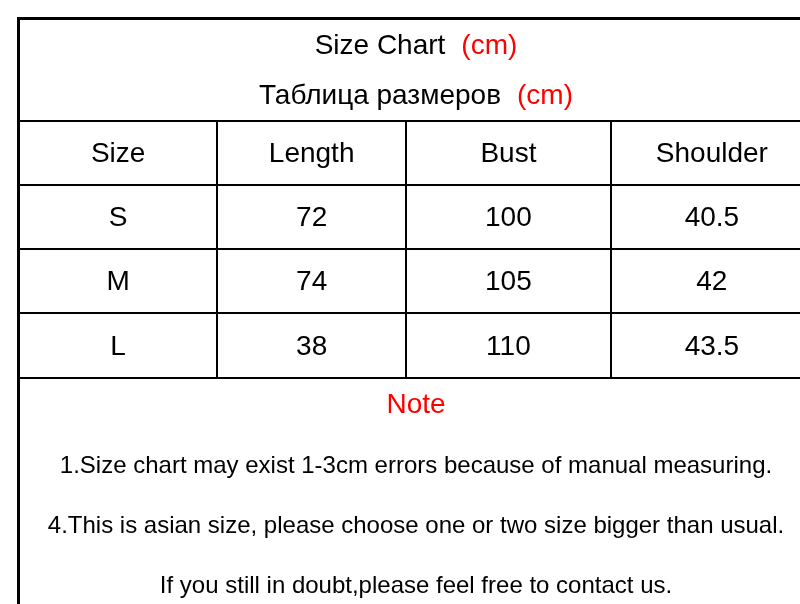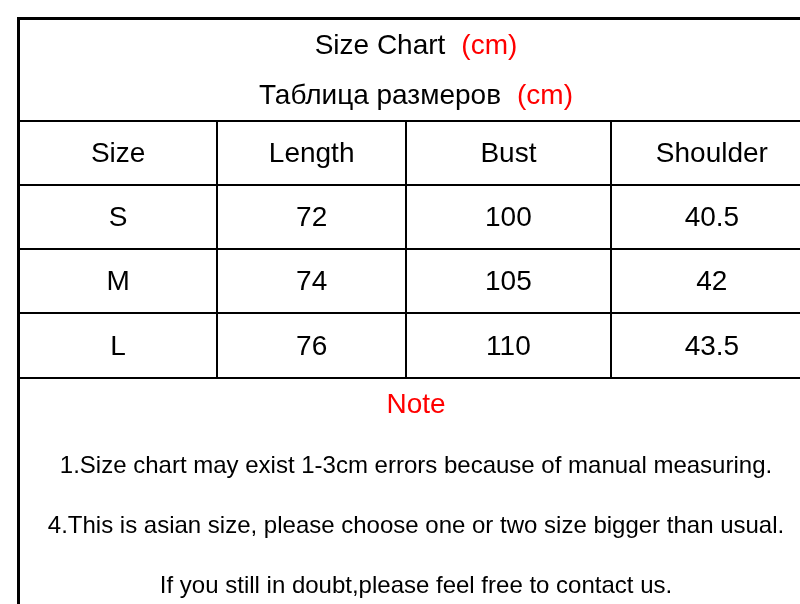--- a/index.html
+++ b/index.html
@@ -71,21 +71,21 @@
       <td>40.5</td>
     </tr>
     <tr class="data-row">
       <td>M</td>
       <td>74</td>
       <td>105</td>
       <td>42</td>
     </tr>
     <tr class="data-row">
       <td>L</td>
-      <td>76</td>
+      <td>38</td>
       <td>110</td>
       <td>43.5</td>
     </tr>
     <tr>
       <td colspan="4" class="note-cell">
         <div class="note-title">Note</div>
         <div class="note-line">1.Size chart may exist 1-3cm errors because of manual measuring.</div>
         <div class="note-line">4.This is asian size, please choose one or two size bigger than usual.</div>
         <div class="note-line">If you still in doubt,please feel free to contact us.</div>
       </td>

